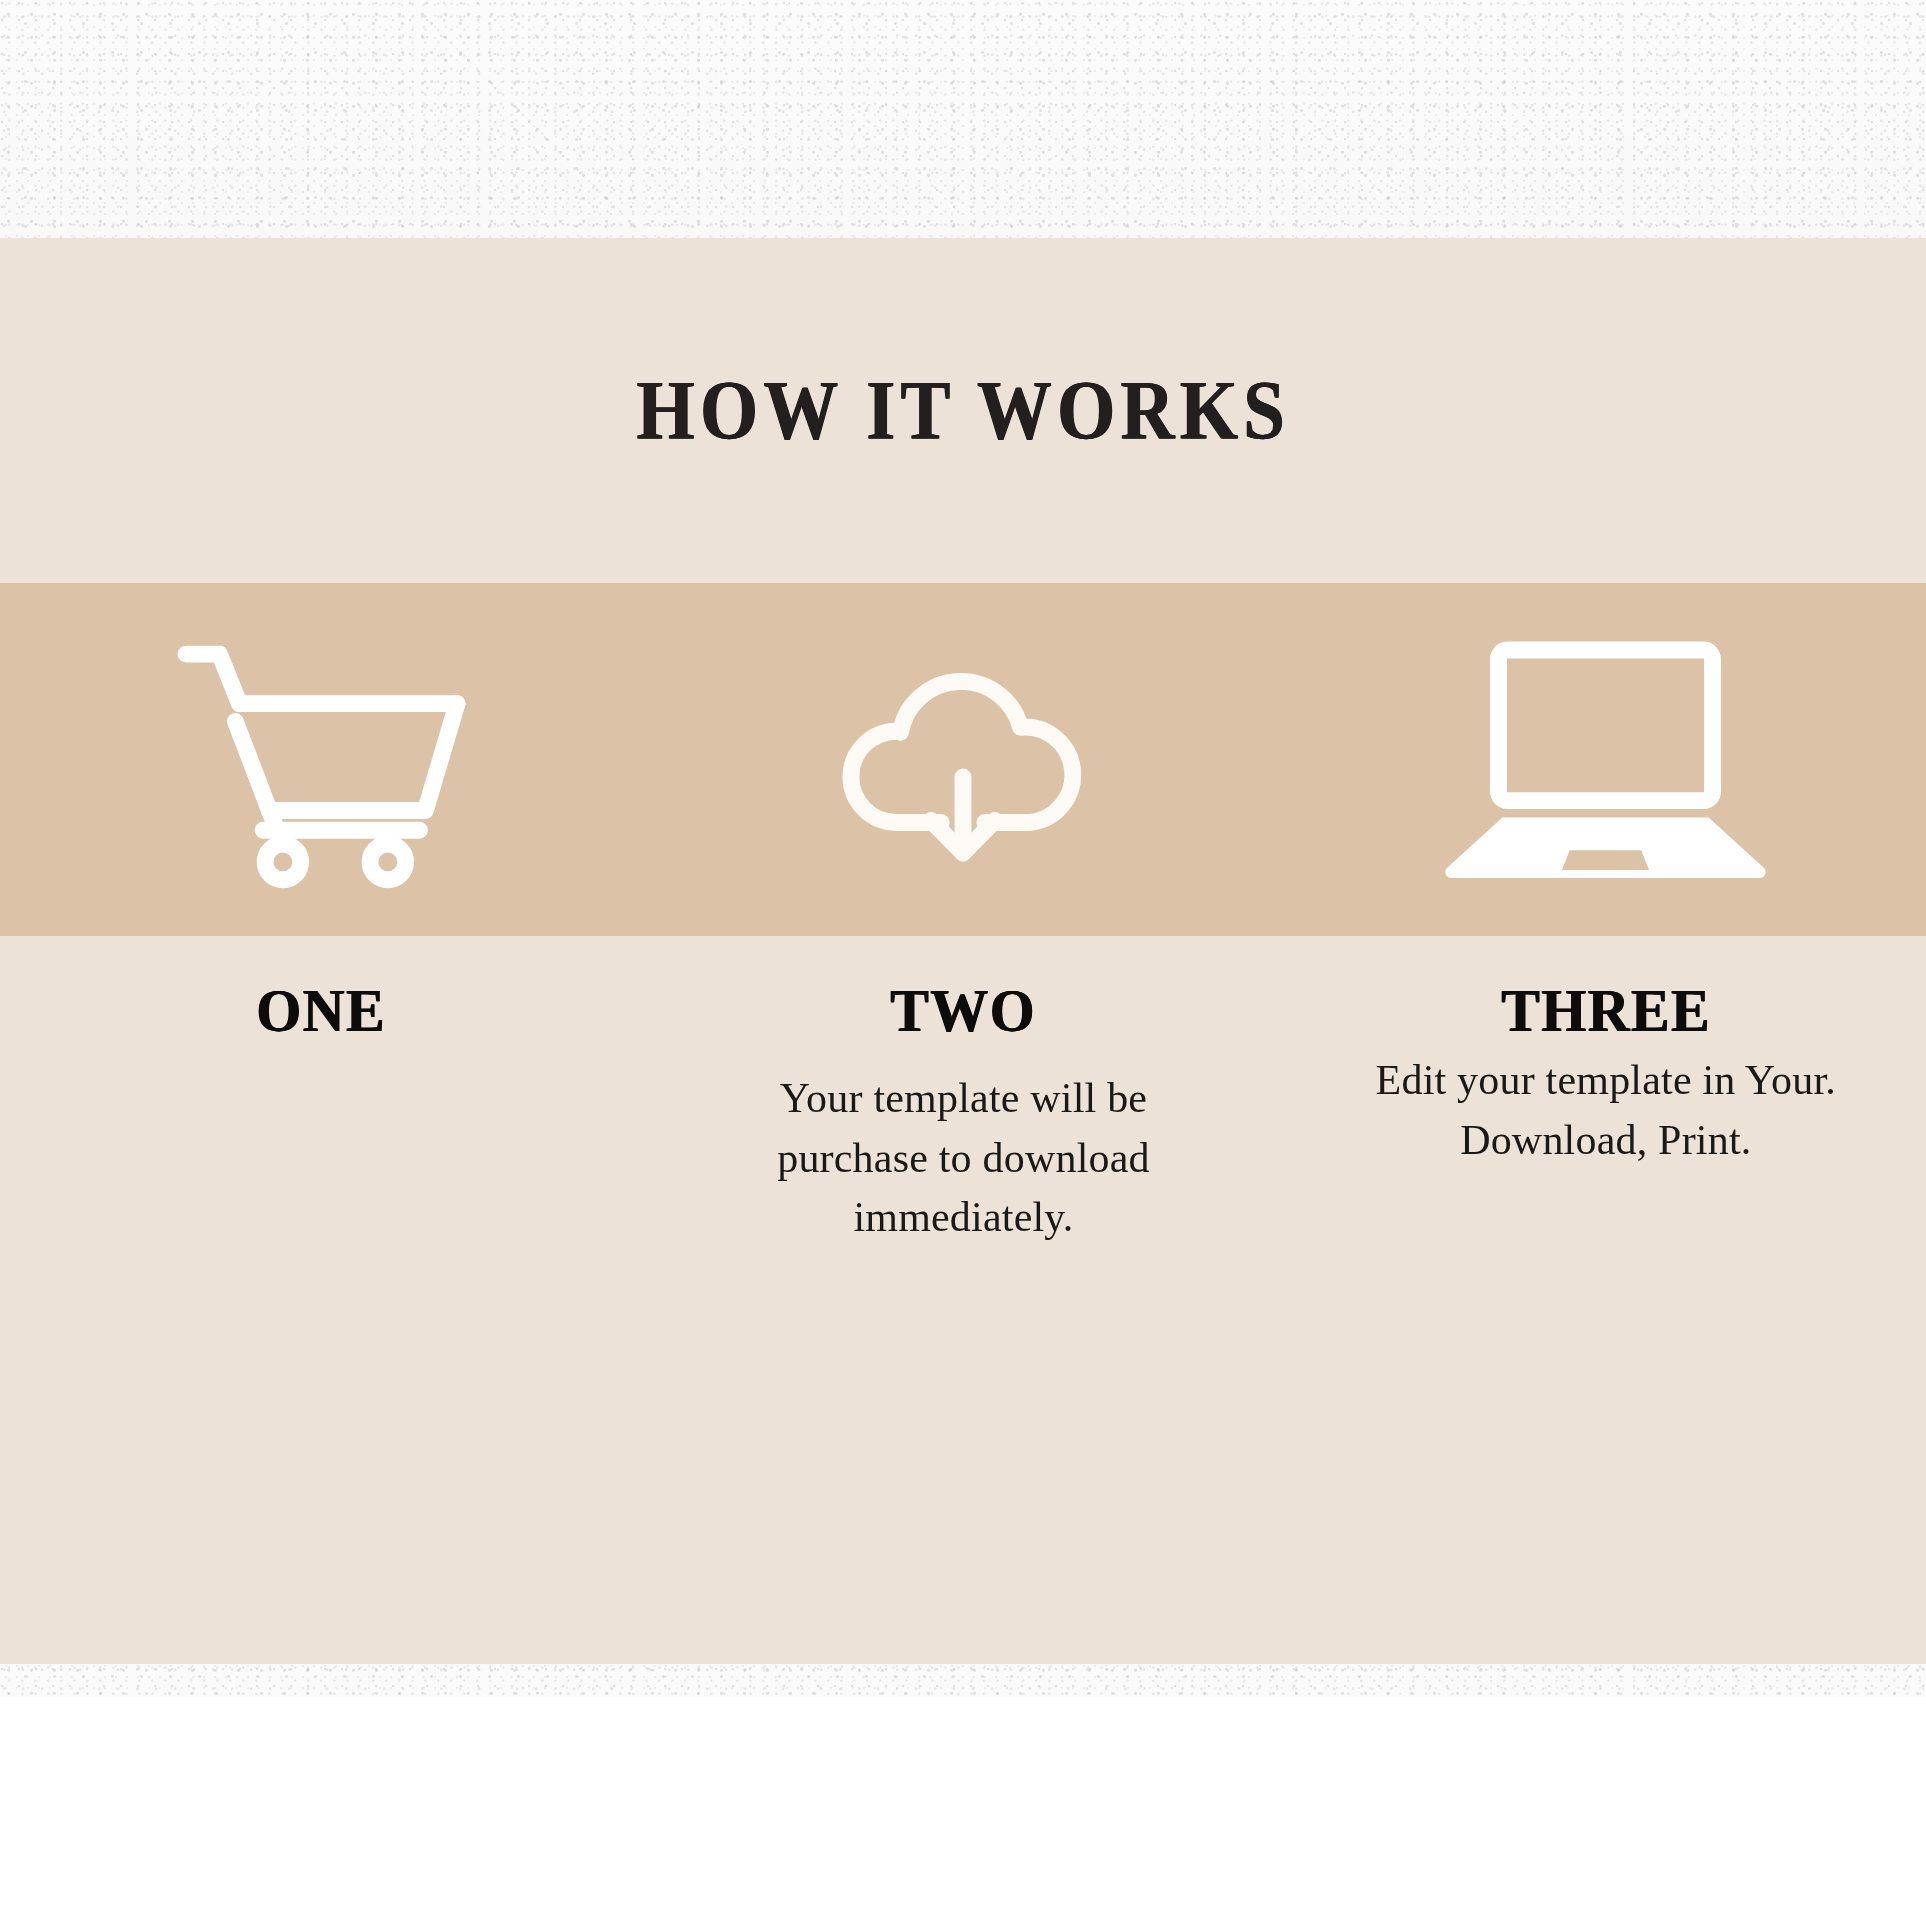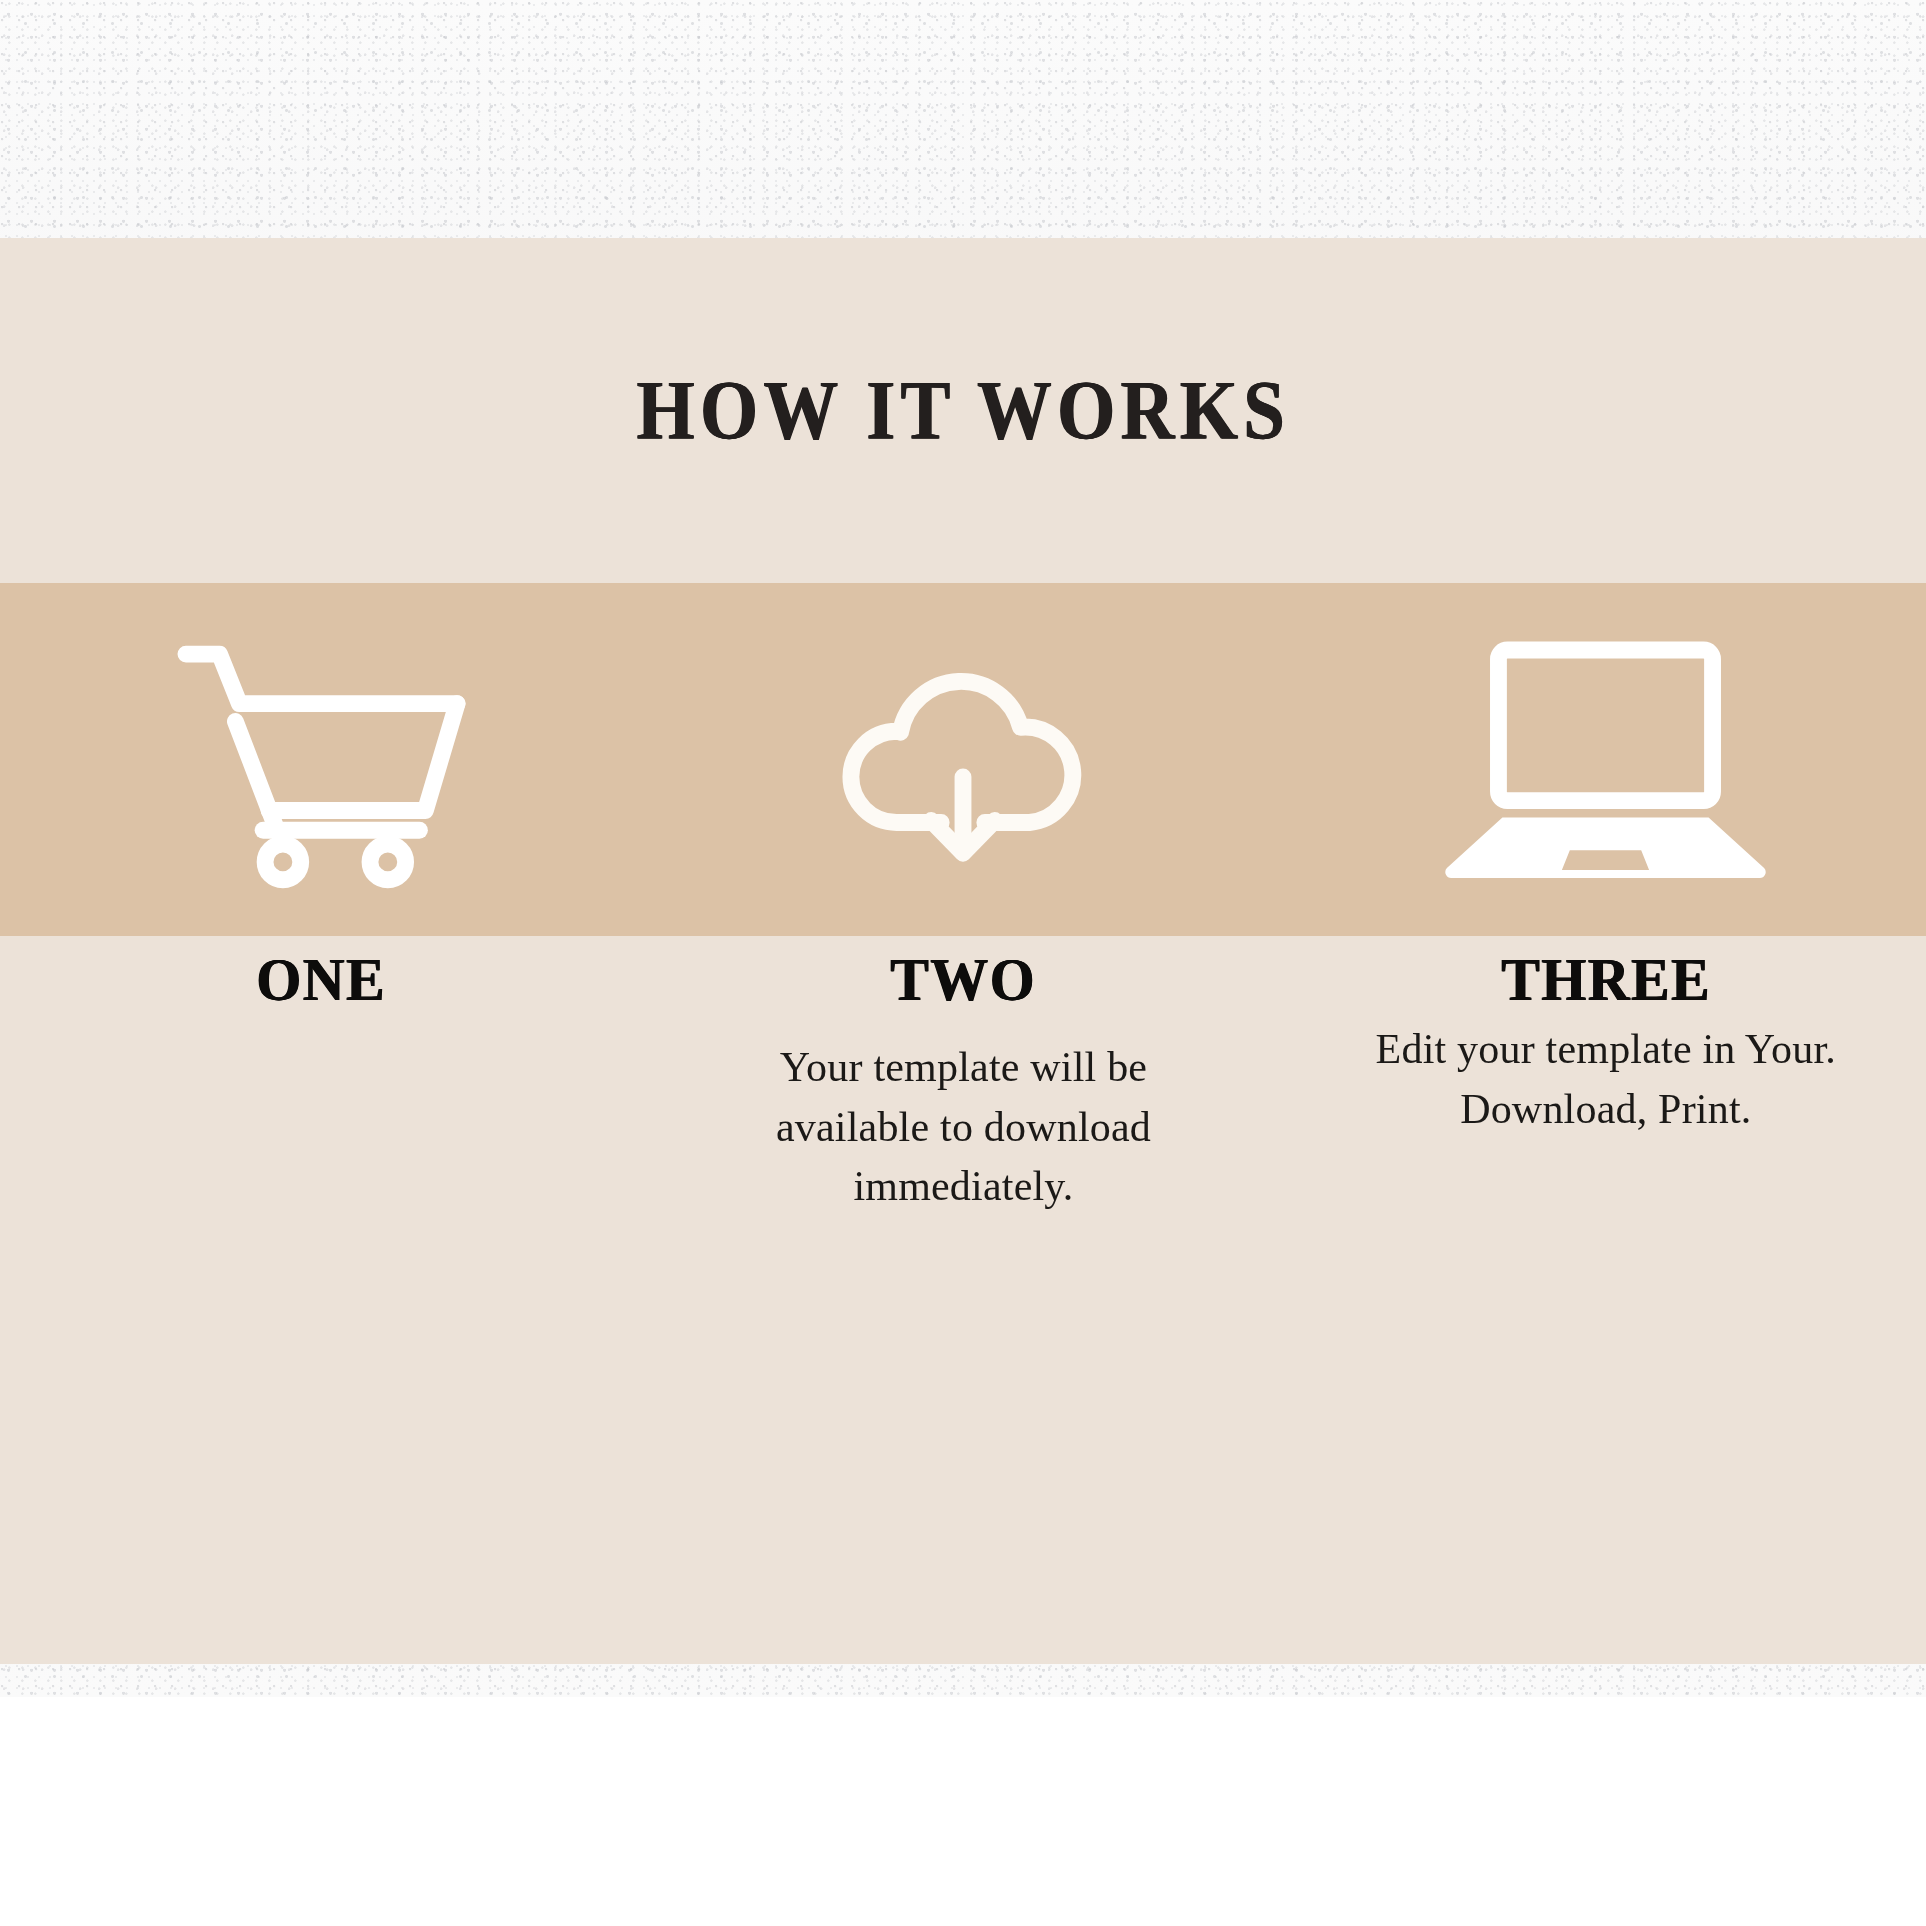--- a/index.html
+++ b/index.html
@@ -95,20 +95,21 @@
     left: 0;
     top: 698px;
     width: 1927px;
     display: flex;
   }
   .step {
     flex: 1 1 0;
     text-align: center;
     padding: 12px 40px;
     box-sizing: border-box;
+    margin-top: 31px;
   }
   .step-title {
     font-family: "Liberation Serif", serif;
     font-weight: 700;
     font-size: 61px;
     letter-spacing: 1.5px;
     color: #0d0c0b;
     line-height: 1.05;
     transform: scaleX(0.95);
     text-shadow: 0.5px 0 0 #0d0c0b, -0.5px 0 0 #0d0c0b;
@@ -191,21 +192,21 @@
     </div>
 
     <div id="steps">
 
       <div class="step">
         <div class="step-title">ONE</div>
       </div>
 
       <div class="step">
         <div class="step-title">TWO</div>
-        <div class="step-body">Your template will be available to download immediately.</div>
+        <div class="step-body">Your template will be purchase to download immediately.</div>
       </div>
 
       <div class="step">
         <div class="step-title">THREE</div>
         <div class="step-body">Edit your template in Your. Download, Print.</div>
       </div>
 
     </div>
 
   </div>

